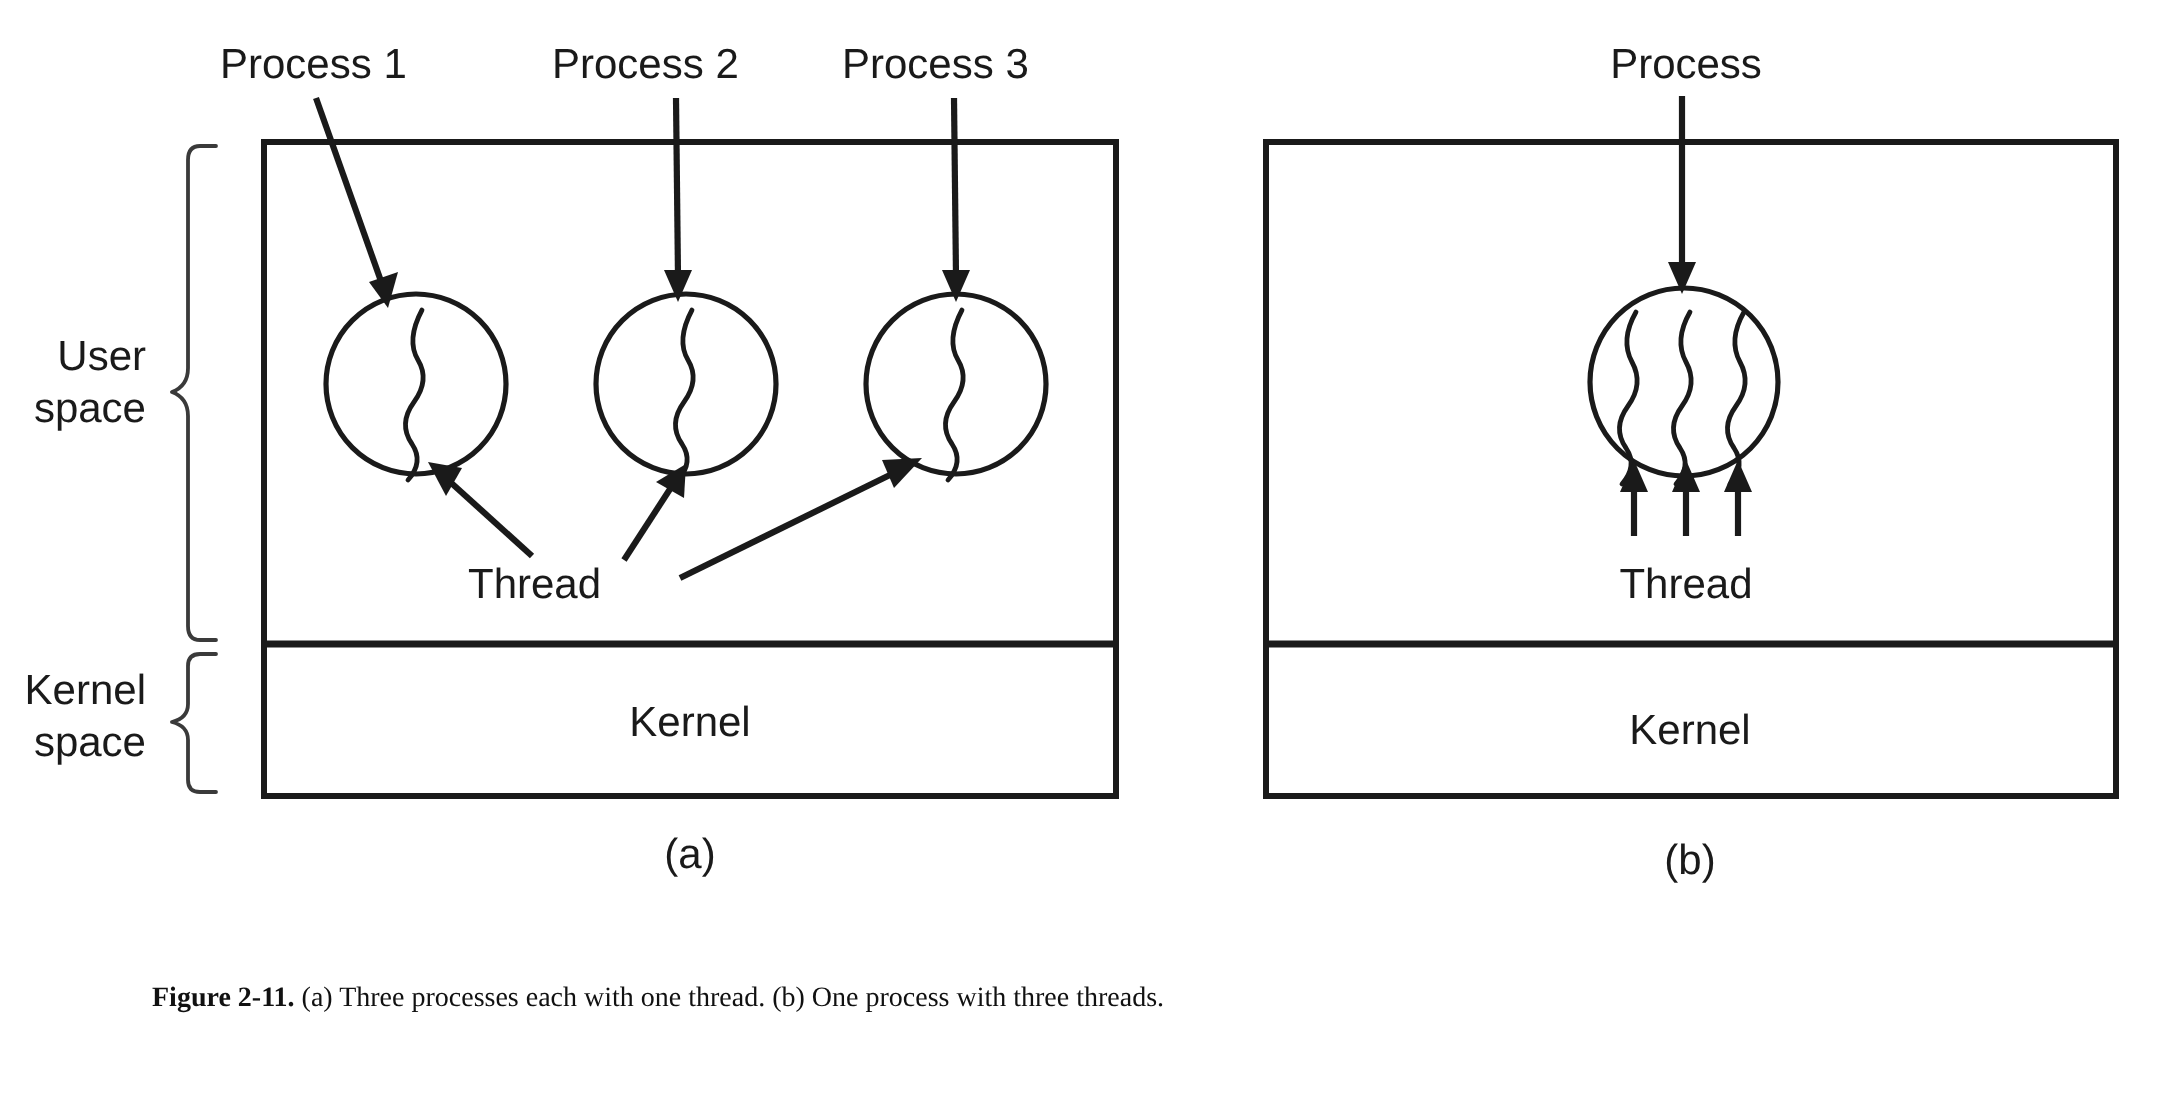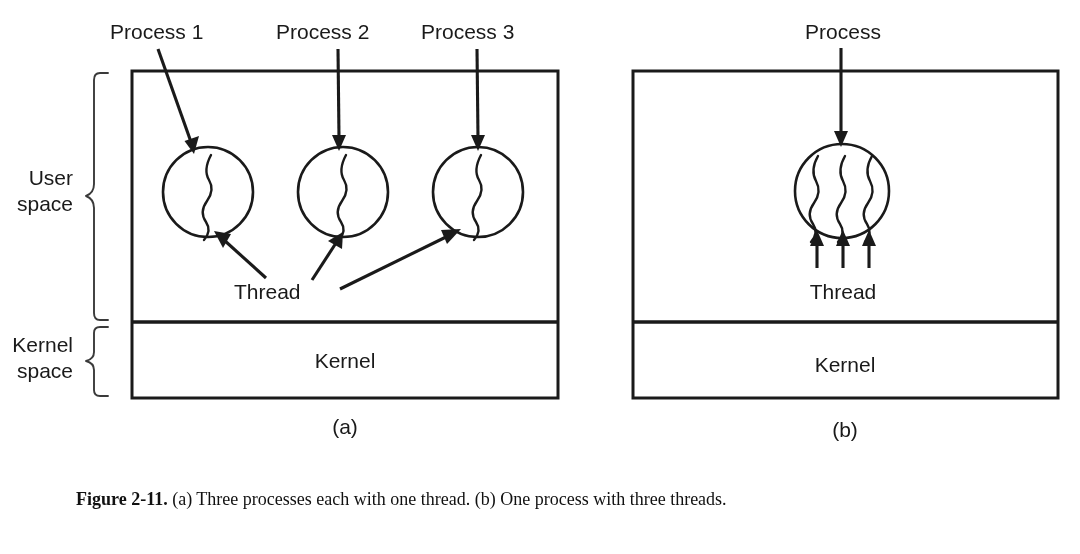--- a/index.html
+++ b/index.html
@@ -69,21 +69,21 @@
   .arrow-head {
     fill: #1a1a1a;
     stroke: none;
   }
   #caption {
     position: absolute;
     left: 76px;
     top: 486px;
     width: 940px;
     font-family: "Liberation Serif", serif;
-    font-size: 18px;
+    font-size: 14px;
     line-height: 27px;
     color: #111111;
     text-align: justify;
   }
   #caption .caption-figure-number {
     font-weight: bold;
   }
   #caption .caption-text {
     font-weight: normal;
   }

